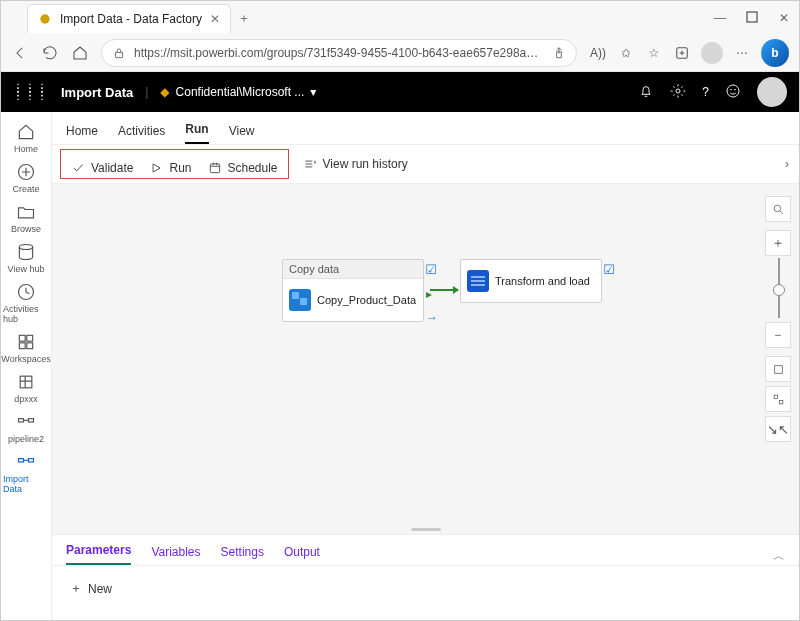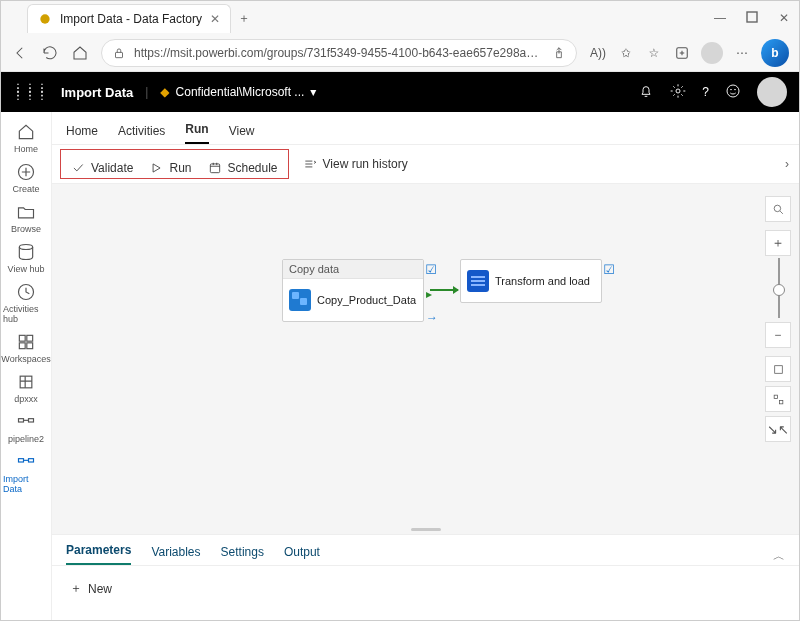--- a/index.html
+++ b/index.html
@@ -64,21 +64,21 @@
   .connector::after{content:"";position:absolute;right:-1px;top:-3px;border-left:6px solid #2a8a2a;border-top:4px solid transparent;border-bottom:4px solid transparent;}
   
   .cc{position:absolute;right:8px;width:24px;height:24px;display:flex;align-items:center;justify-content:center;background:#fff;border:1px solid #ddd;color:#555;cursor:pointer;font-size:13px;}
   .zslider{position:absolute;right:19px;width:2px;background:#999;}
   .zhandle{position:absolute;width:10px;height:10px;border:1px solid #888;border-radius:50%;background:#fff;right:14px;}
   
   .drag{height:10px;background:#f5f5f5;display:flex;align-items:center;justify-content:center;}
   .drag .h{width:30px;height:3px;background:#c9c9c9;border-radius:2px;}
   .panel{height:85px;border-top:1px solid #eee;background:#fff;display:flex;flex-direction:column;}
   .ptabs{height:30px;display:flex;align-items:flex-end;gap:20px;padding:0 14px;border-bottom:1px solid #eee;}
-  .ptabs .t{padding-bottom:6px;color:#0c4a6e;cursor:pointer;}
+  .ptabs .t{padding-bottom:6px;color:#6d28d9;cursor:pointer;}
   .ptabs .t.active{font-weight:600;border-bottom:2px solid #0f7b6c;}
   .ptabs .coll{margin-left:auto;color:#666;cursor:pointer;}
   .pnew{display:flex;align-items:center;gap:6px;color:#333;padding:14px 18px;cursor:pointer;}
   svg{stroke:currentColor;fill:none;stroke-width:1.4;}
 </style>
 </head>
 <body>
 
 <div class="window">
 

